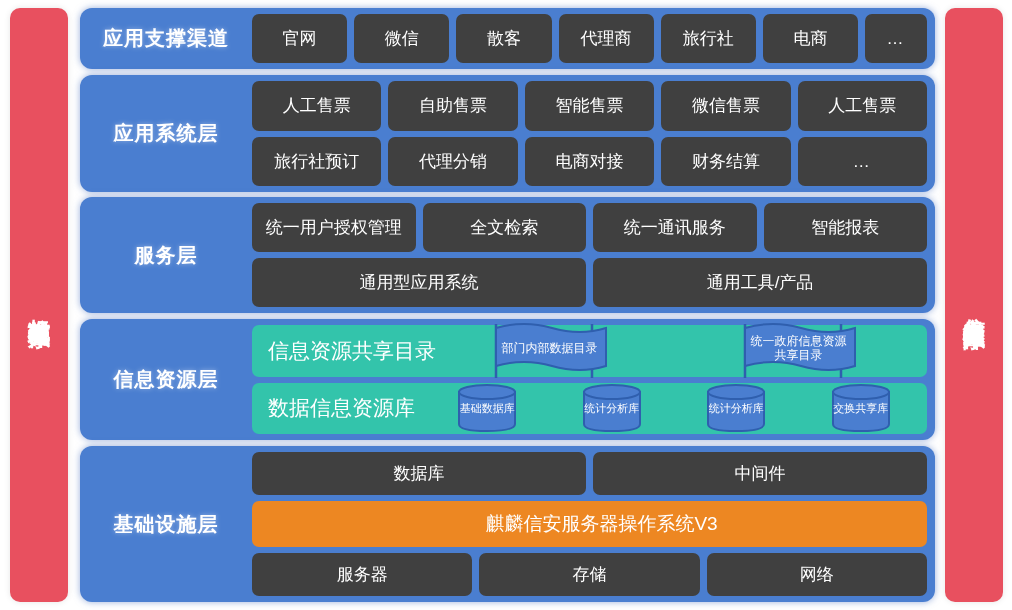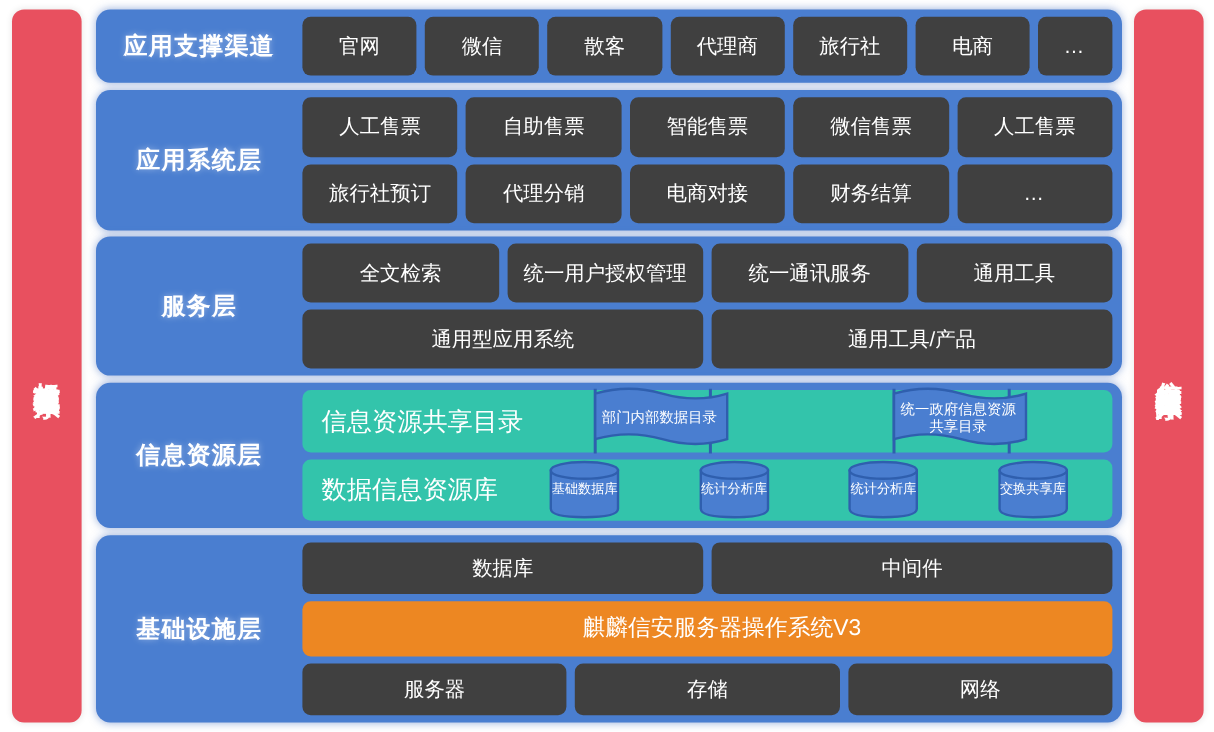--- a/index.html
+++ b/index.html
@@ -251,24 +251,24 @@
         <div class="chip">财务结算</div>
         <div class="chip dots">…</div>
       </div>
     </div>
   </div>
 
   <div class="layer" id="layer-2">
     <div class="layer-label">服务层</div>
     <div class="layer-body">
       <div class="row">
+        <div class="chip">统一用户授权管理</div>
         <div class="chip">全文检索</div>
-        <div class="chip">统一用户授权管理</div>
         <div class="chip">统一通讯服务</div>
-        <div class="chip">通用工具</div>
+        <div class="chip">智能报表</div>
       </div>
       <div class="row">
         <div class="chip">通用型应用系统</div>
         <div class="chip">通用工具/产品</div>
       </div>
     </div>
   </div>
 
   <div class="layer" id="layer-3">
     <div class="layer-label">信息资源层</div>

